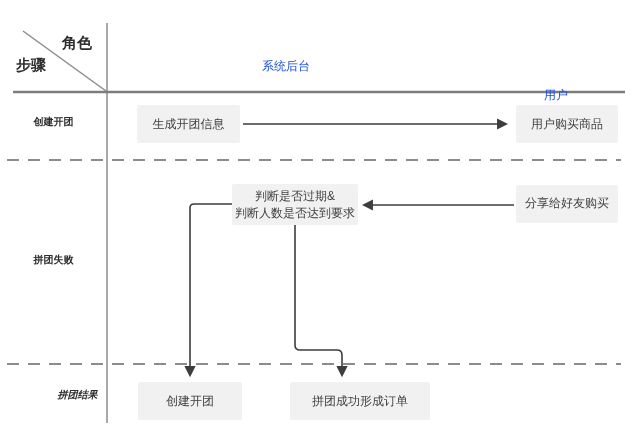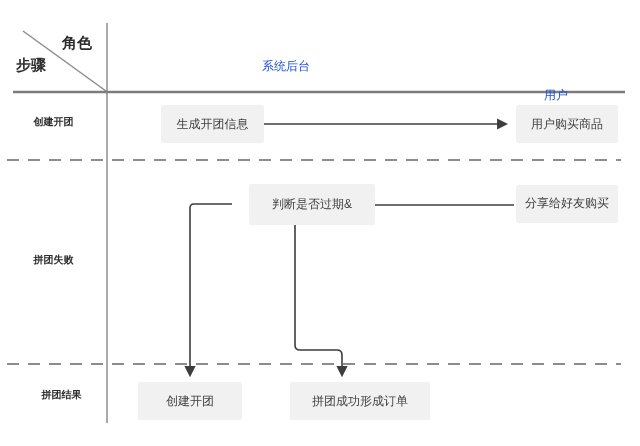--- a/index.html
+++ b/index.html
@@ -47,23 +47,23 @@
     font-size: 12px;
     border-radius: 2px;
     display: flex;
     flex-direction: column;
     align-items: center;
     justify-content: center;
     text-align: center;
     line-height: 17px;
     white-space: nowrap;
   }
-  .n-generate { left: 137px; top: 105px; width: 103px; height: 38px; margin-left: 24px; }
+  .n-generate { left: 137px; top: 105px; width: 103px; height: 38px; }
   .n-userbuy  { left: 516px; top: 105px; width: 102px; height: 38px; justify-content: center; }
-  .n-judge    { left: 232px; top: 184px; width: 126px; height: 41px; margin-left: 17px; }
+  .n-judge    { left: 232px; top: 184px; width: 126px; height: 41px; }
   .n-share    { left: 516px; top: 185px; width: 102px; height: 38px; font-family: Liberation Mono, monospace; }
   .n-fail     { left: 138px; top: 382px; width: 104px; height: 38px; }
   .n-success  { left: 290px; top: 382px; width: 140px; height: 38px; font-family: Liberation Serif, serif; }
 </style>
 </head>
 <body>
 
 <div class="canvas">
 
   <svg class="connectors" viewBox="0 0 640 446" xmlns="http://www.w3.org/2000/svg">
@@ -86,32 +86,33 @@
   </svg>
 
   <div class="corner-label" style="left:62px; top:34px;">角色</div>
   <div class="corner-label" style="left:16px; top:56px;">步骤</div>
 
   <div class="col-header" style="left:262px; width:80px;">系统后台</div>
   <div class="col-header" style="left:544px; width:48px;margin-top:29px;">用户</div>
 
   <div class="row-label" style="left:0px; top:115px;">创建开团</div>
   <div class="row-label" style="left:0px; top:253px;">拼团失败</div>
-  <div class="row-label" style="left:8px; top:388px;">拼团结果</div>
+  <div class="row-label" style="left:24px; top:388px;font-style:italic;">拼团结果</div>
 
   <div class="node n-generate">
     <span>生成开团信息</span>
   </div>
 
   <div class="node n-userbuy">
     <span>用户购买商品</span>
   </div>
 
   <div class="node n-judge">
     <span>判断是否过期&amp;</span>
+    <span>判断人数是否达到要求</span>
   </div>
 
   <div class="node n-share">
     <span>分享给好友购买</span>
   </div>
 
   <div class="node n-fail">
     <span>创建开团</span>
   </div>
 

